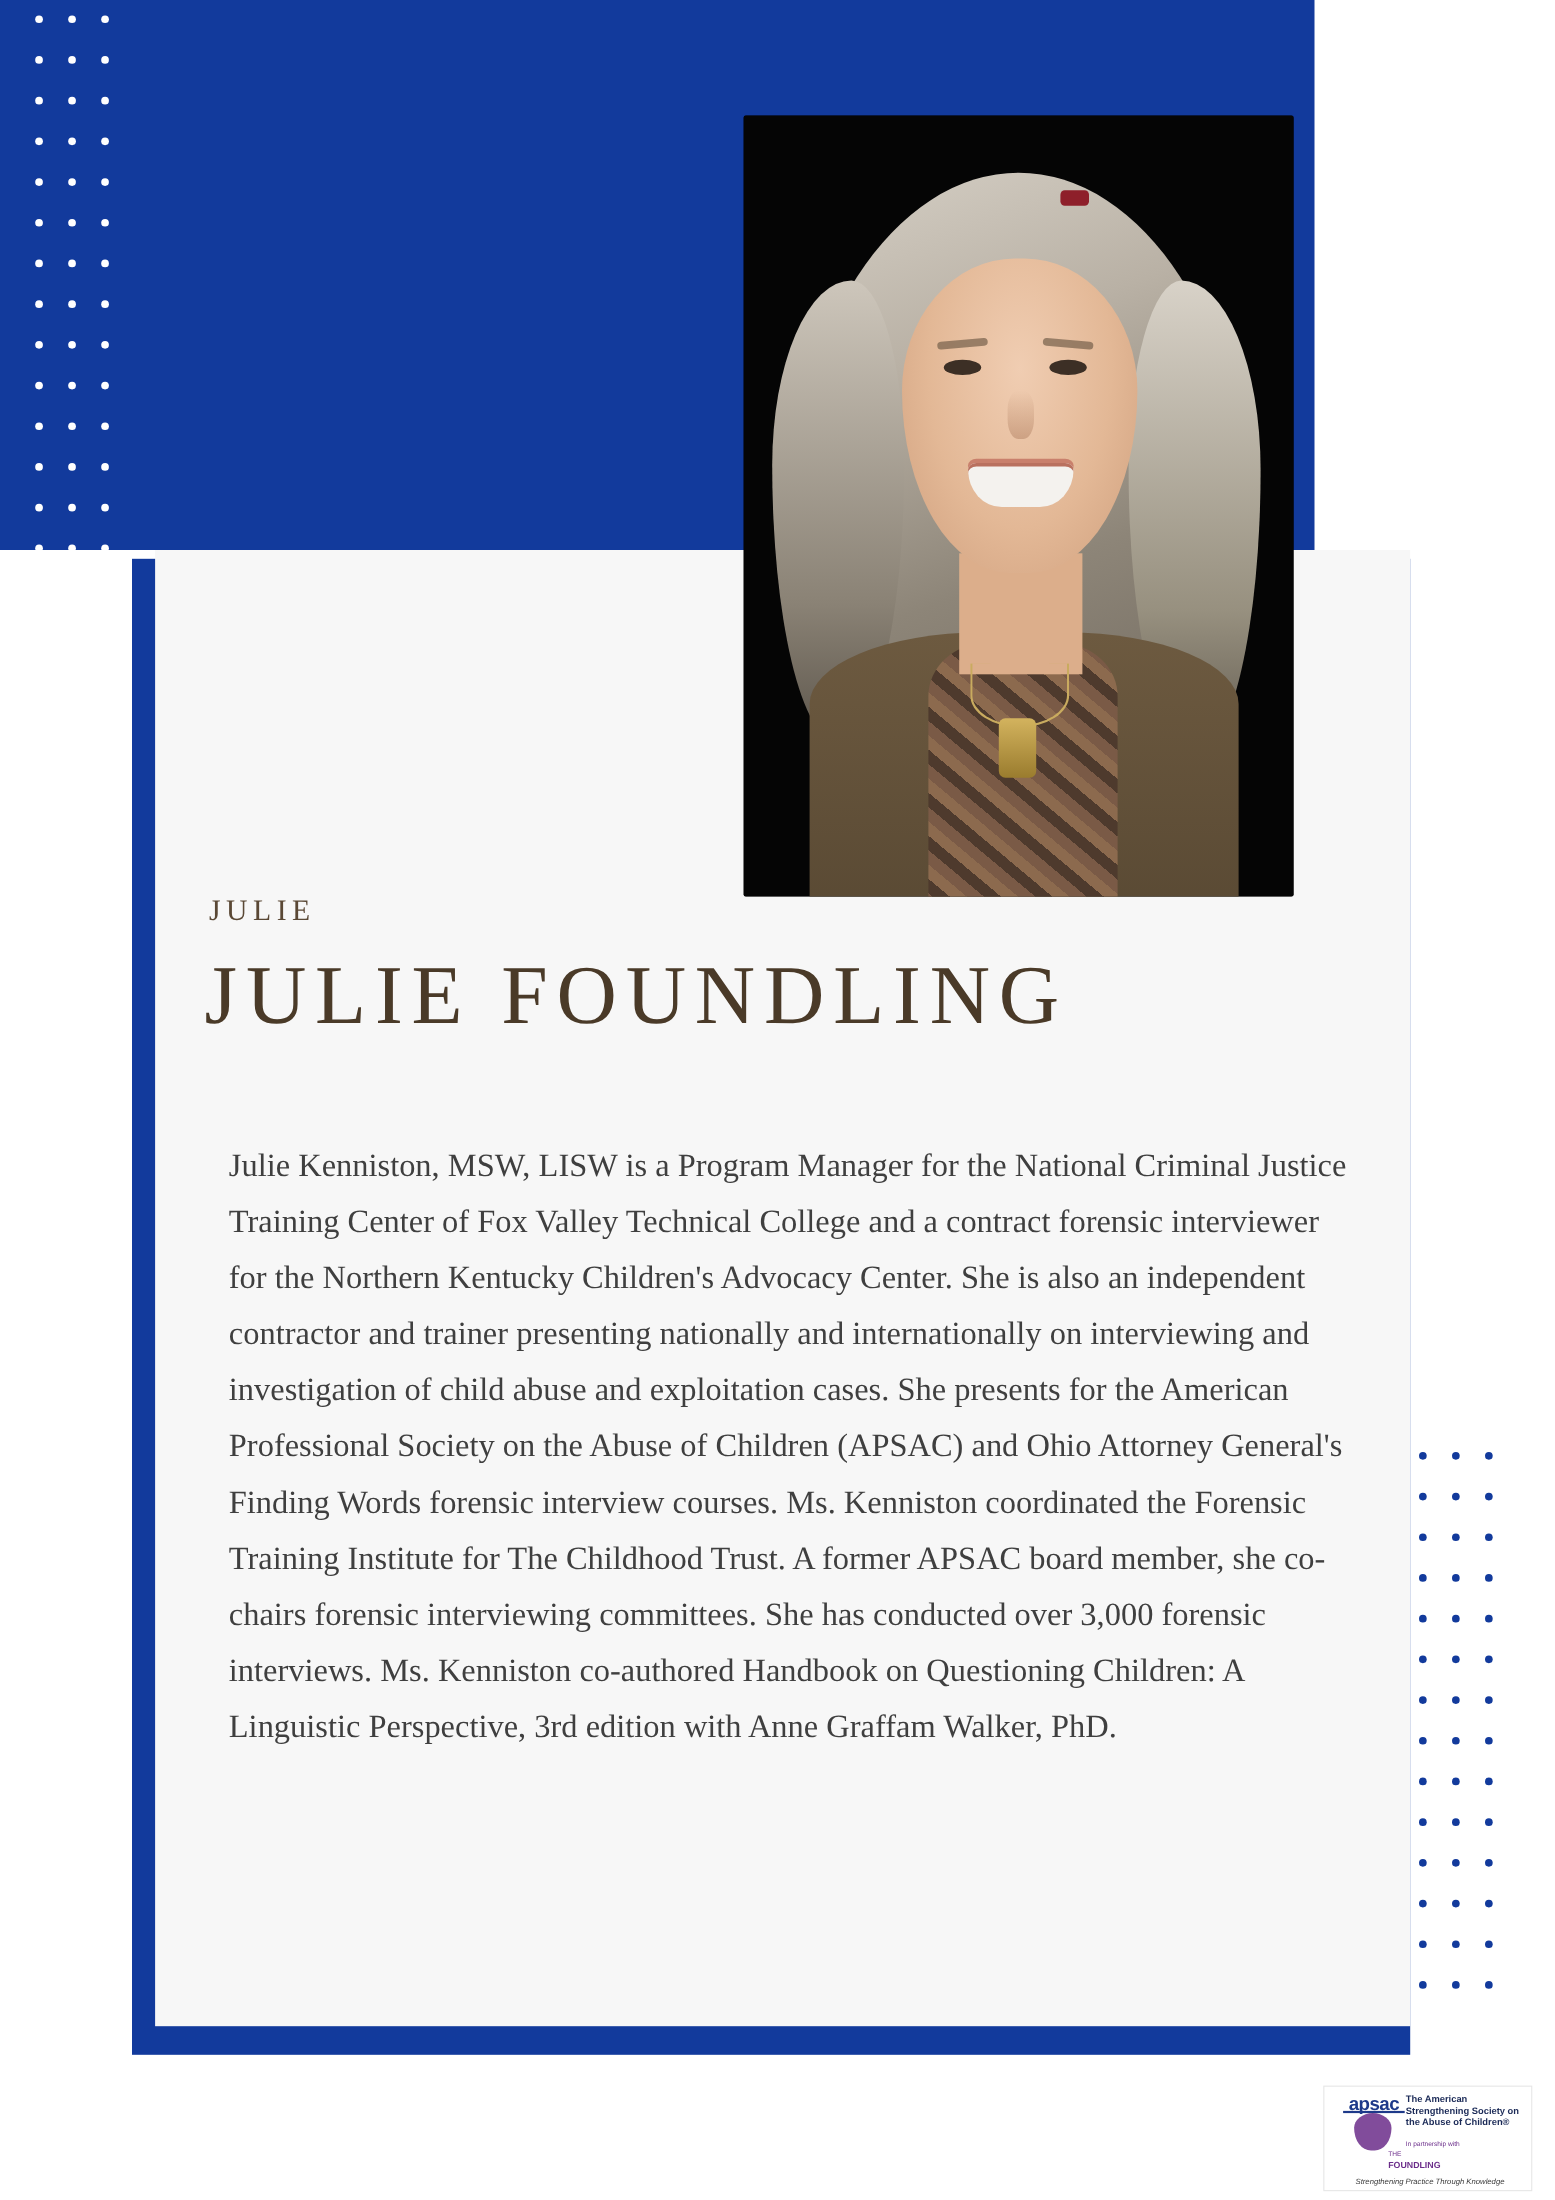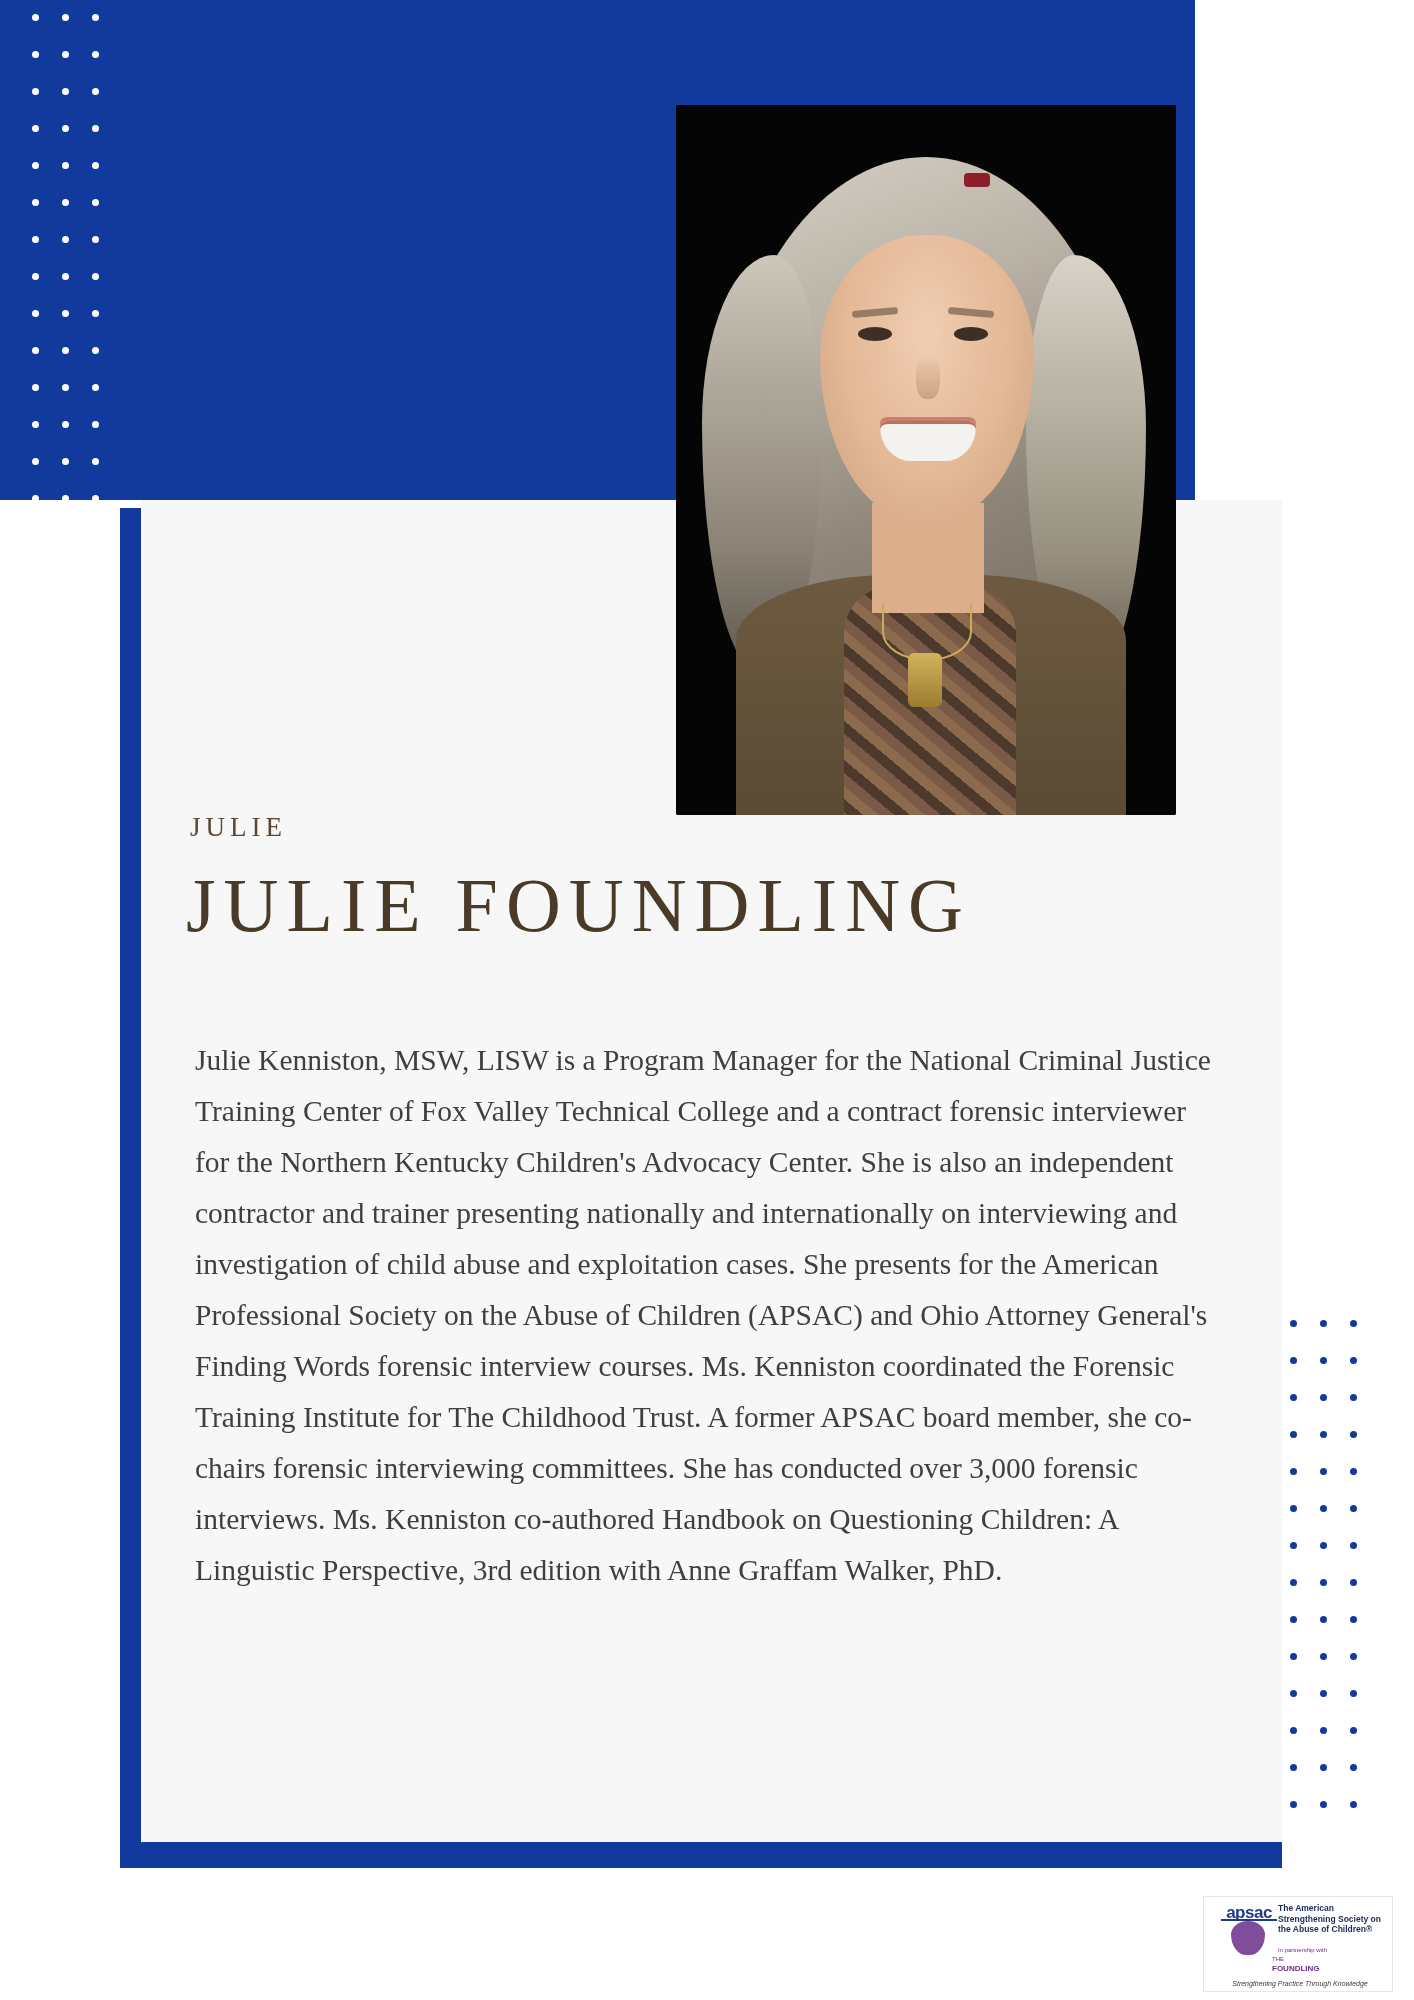--- a/index.html
+++ b/index.html
@@ -180,21 +180,21 @@
     top: 862px;
     font-family: "Liberation Serif", serif;
     font-size: 76px;
     letter-spacing: 8px;
     color: #4a3a28;
     font-weight: 400;
     white-space: nowrap;
   }
   .bio {
     position: absolute;
-    left: 195px;
+    left: 208px;
     top: 1035px;
     width: 1018px;
     font-family: "Liberation Serif", serif;
     font-size: 29.5px;
     line-height: 51px;
     color: #3f3f3f;
     text-align: left;
   }
 
   
@@ -244,21 +244,21 @@
     font-weight: 700;
   }
   .logo-partner {
     position: absolute;
     left: 74px; top: 50px;
     font-size: 6px;
     color: #6b2d8a;
   }
   .logo-found {
     position: absolute;
-    left: 68px; top: 58px;
+    left: 58px; top: 58px;
     font-size: 8px;
     line-height: 9px;
     font-weight: 700;
     color: #6b2d8a;
   }
   .logo-found .small { font-size: 6px; font-weight: 400; display:block; }
   .logo-tag {
     position: absolute;
     left: 6px; bottom: 4px;
     width: 180px;

